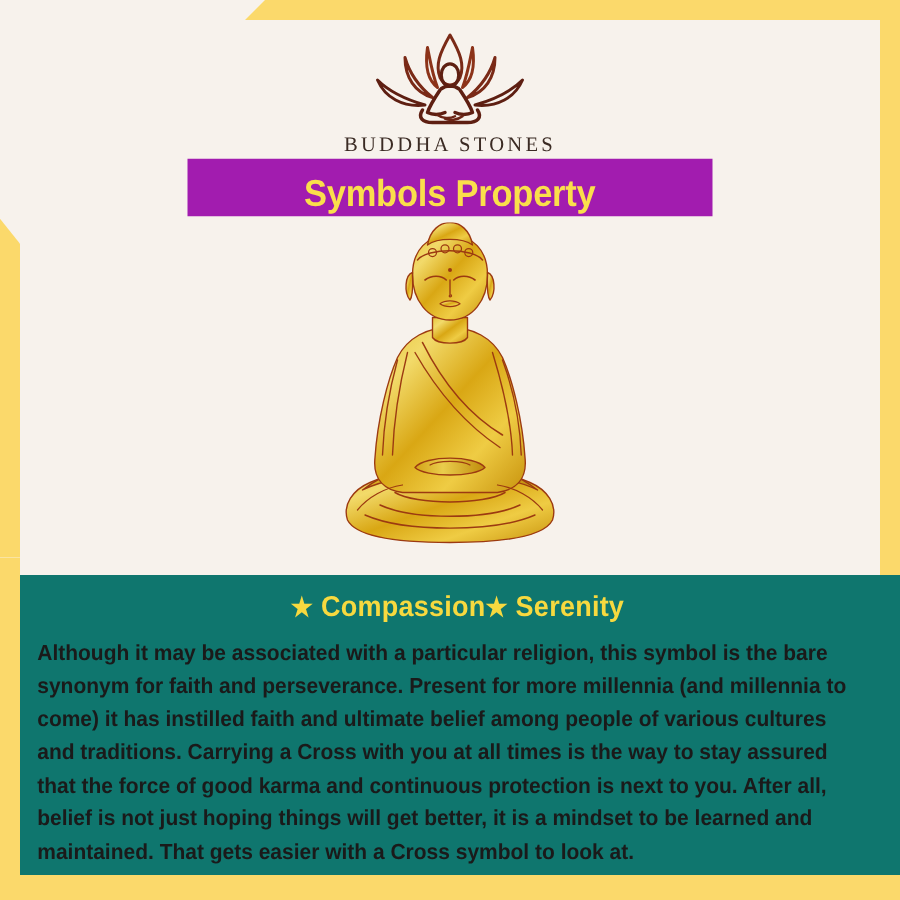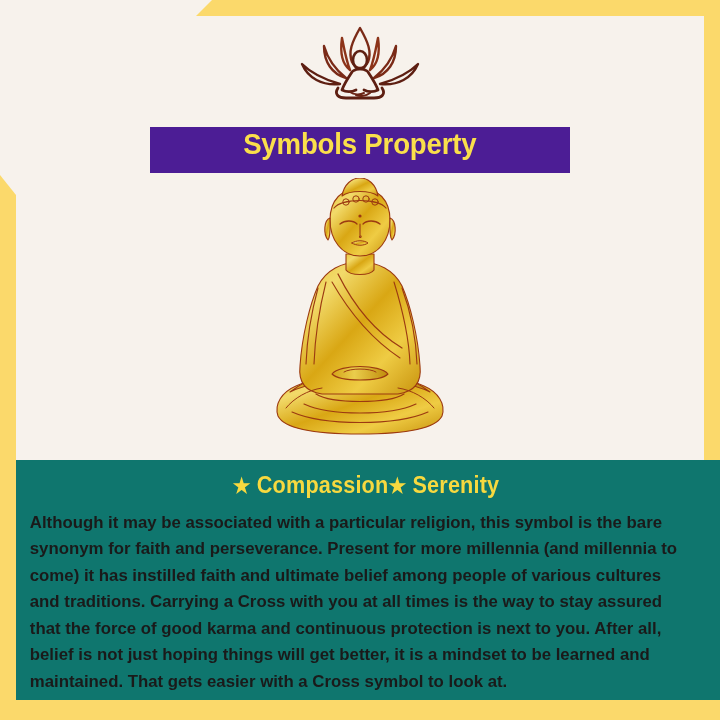--- a/index.html
+++ b/index.html
@@ -102,23 +102,23 @@
   }
 
   
 
   .title-band {
     position: absolute;
     top: 127px;
     left: 150px;
     width: 420px;
     height: 46px;
-    background: #4c1d95;
+    background: #a21caf;
     display: flex;
-    align-items: flex-start;
+    align-items: flex-end;
     justify-content: center;
   }
 
   .title-text {
     font-family: "Liberation Sans Narrow", "Liberation Sans", sans-serif;
     font-size: 30px;
     font-weight: bold;
     color: #FADF4B;
     letter-spacing: -0.2px;
     transform: scaleX(0.92);
@@ -237,20 +237,21 @@
 
         <path d="M62 50 C58 56 54 62 52 68 C56 70 62 70 66 68" stroke="#5E1F12" stroke-width="2.8"></path>
         <path d="M78 50 C82 56 86 62 88 68 C84 70 78 70 74 68" stroke="#5E1F12" stroke-width="2.8"></path>
         <path d="M63 49 C67 46 73 46 77 49" stroke="#5E1F12" stroke-width="2.8"></path>
 
         <path d="M48 66 C44 72 48 76 56 76 L84 76 C92 76 96 72 92 66" stroke="#5E1F12" stroke-width="2.8"></path>
         <path d="M60 70 C64 73 70 73 74 71" stroke="#6B2415" stroke-width="2"></path>
         <path d="M66 73 C70 75 76 74 80 71" stroke="#6B2415" stroke-width="2"></path>
       </g>
     </svg>
+    <span class="brand-name">BUDDHA STONES</span>
   </div>
 
   <div class="title-band">
     <span class="title-text">Symbols Property</span>
   </div>
 
   <div class="statue-wrap">
     <svg class="statue" viewBox="0 0 200 266" aria-hidden="true">
       <defs>
         <linearGradient id="gold" x1="0" y1="0" x2="1" y2="1">

